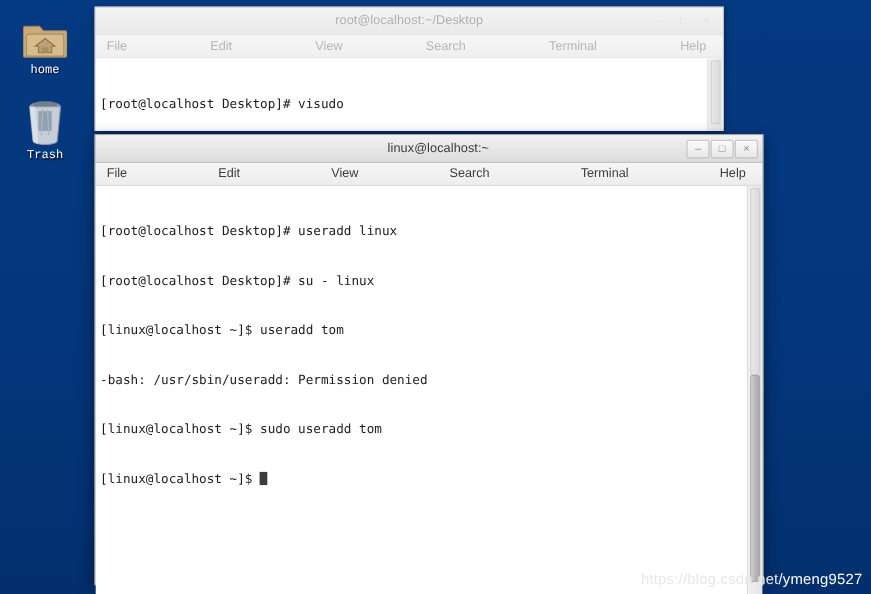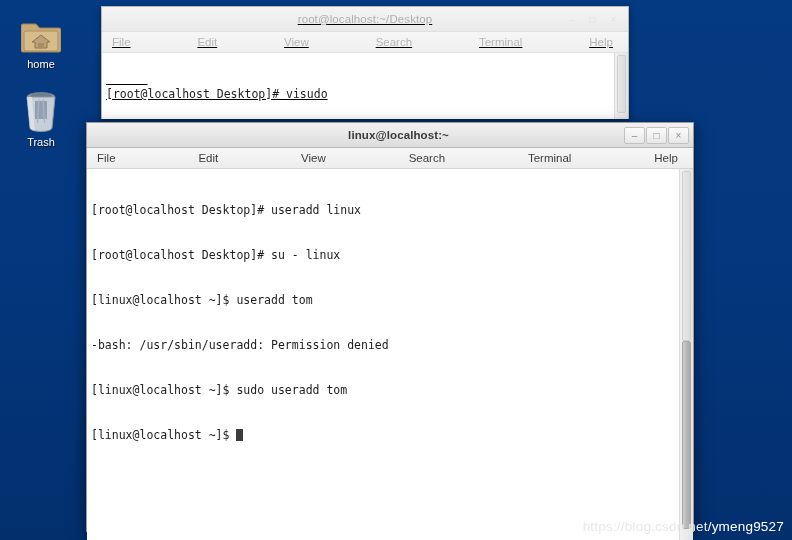--- a/index.html
+++ b/index.html
@@ -33,21 +33,21 @@
     height: 44px;
     display: flex;
     align-items: flex-end;
     justify-content: center;
   }
   .desk-icon .caption {
     margin-top: 4px;
     font-size: 11px;
     color: #ffffff;
     text-shadow: 1px 1px 1px rgba(0,0,0,.75);
-    font-family: Liberation Sans, sans-serif;
+    font-family: Liberation Mono, monospace;
   }
   #icon-home { left: 4px; top: 10px; }
   #icon-trash { left: 4px; top: 88px; }
 
   
   .window {
     position: absolute;
     background: #ffffff;
     box-sizing: border-box;
   }
@@ -73,21 +73,21 @@
   }
   .titlebar-active {
     background: linear-gradient(180deg, #f2f2f2 0%, #e6e6e6 55%, #dcdcdc 100%);
     border-bottom: 1px solid #b6b6b6;
   }
   .title-text {
     font-size: 11.5px;
     letter-spacing: .1px;
   }
   .title-text.inactive { color: #b0b0b0; font-weight: normal; }
-  .title-text.active   { color: #3a3a3a; font-weight: bold; margin-left: 17px; }
+  .title-text.active   { color: #3a3a3a; font-weight: normal; margin-left: 17px; }
 
   .winbtns {
     position: absolute;
     right: 4px;
     top: 0;
     height: 25px;
     display: flex;
     align-items: center;
   }
   .wb {
@@ -170,25 +170,24 @@
     border: 1px solid #a8a8a8;
     box-sizing: border-box;
   }
   .sb-thumb-light {
     background: linear-gradient(90deg, #e7e7e7 0%, #dcdcdc 100%);
     border: 1px solid #cfcfcf;
   }
 
   
   #win-root {
-    left: 101px;
+    left: 86px;
     top: 6px;
-    width: 528px;
+    width: 572px;
     height: 113px;
-    text-decoration: underline;
   }
   #win-root .term { height: 66px; }
 
   
   #win-linux {
     left: 86px;
     top: 122px;
     width: 608px;
     height: 410px;
   }

